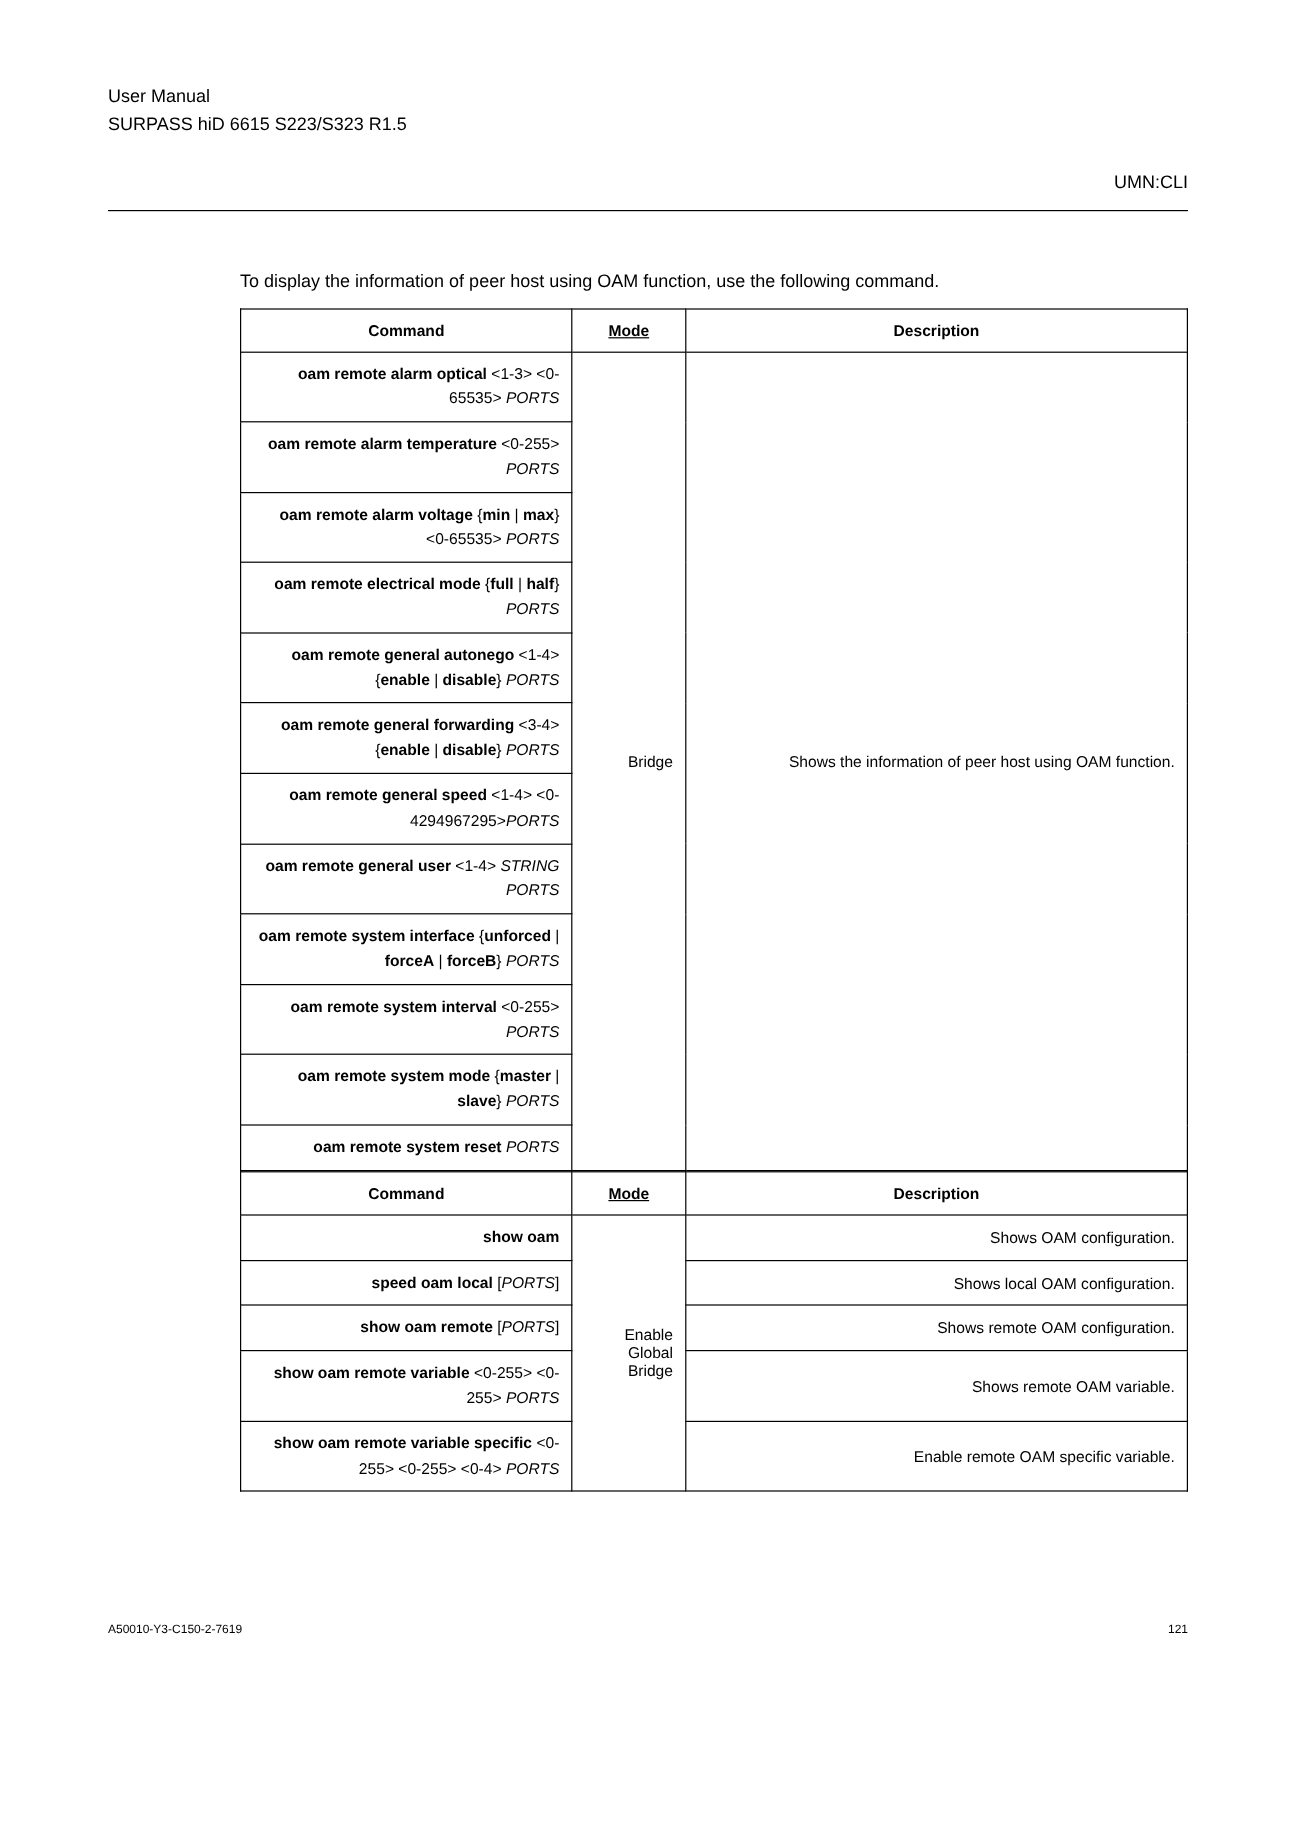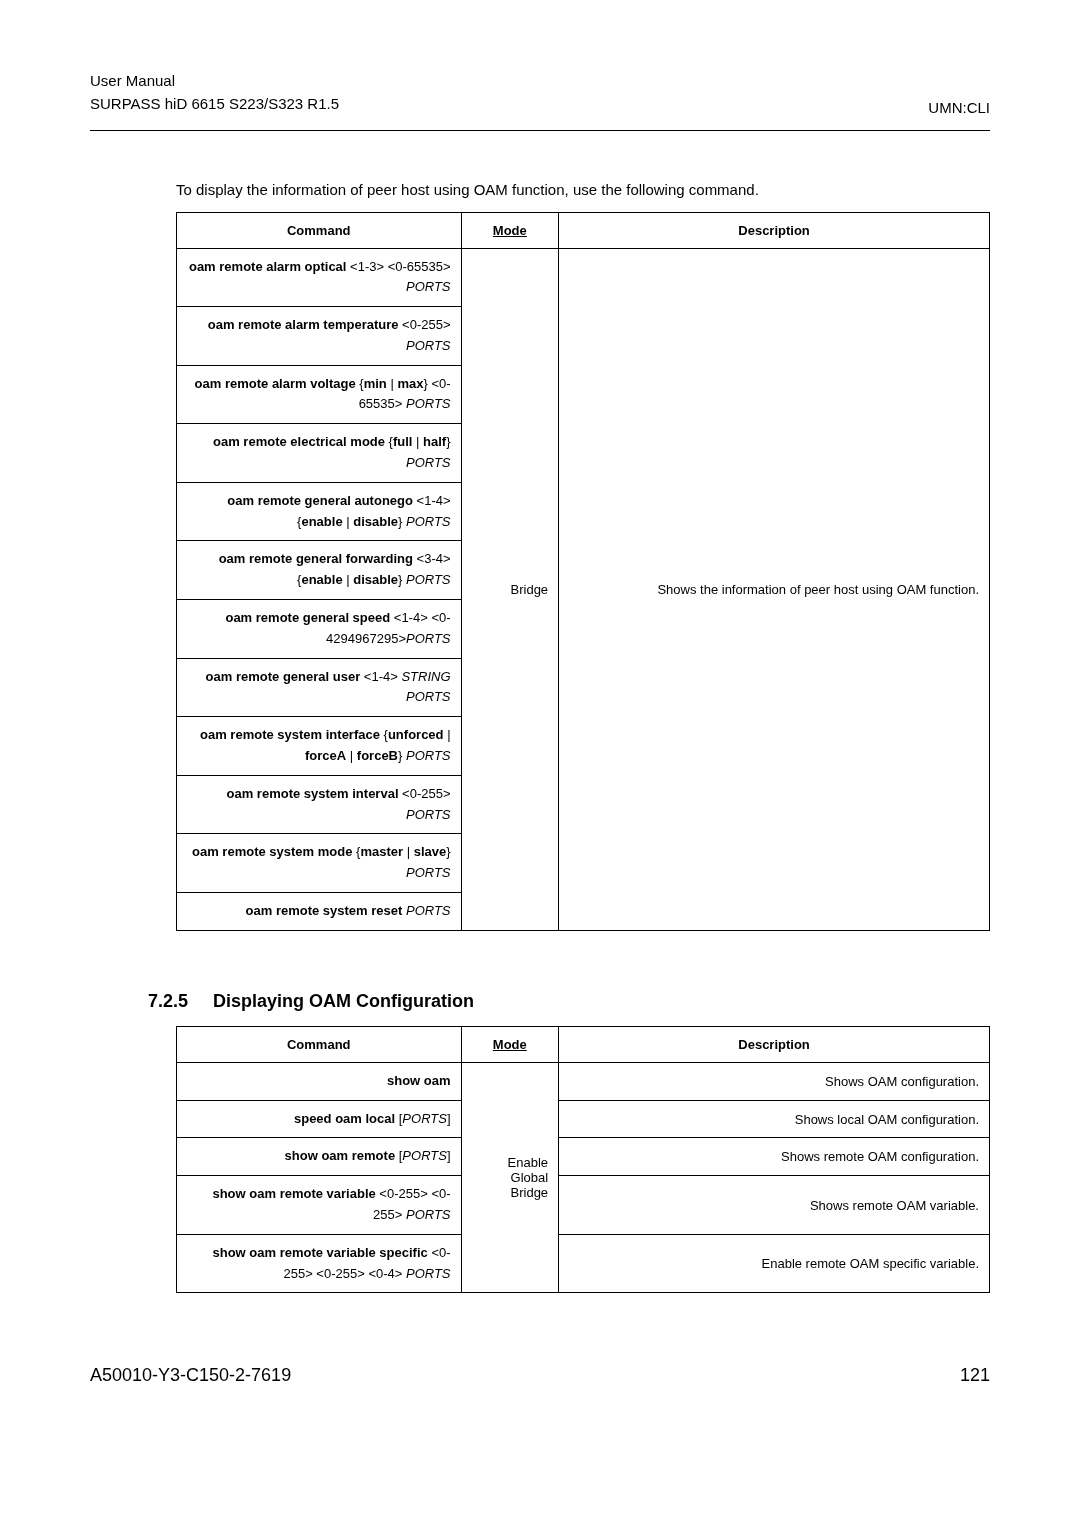--- a/index.html
+++ b/index.html
@@ -11,35 +11,36 @@
     width: 1080px;
   }
   .page {
     padding: 70px 90px 40px 90px;
   }
   .header-row {
     display: flex;
     justify-content: space-between;
     font-size: 15px;
     line-height: 1.5;
+    flex-direction: column;
   }
   .header-left {
     text-align: left;
   }
   .header-right {
     text-align: right;
     margin-top: 27px;
   }
   .header-rule {
     border: none;
     border-top: 1.5px solid #000;
     margin: 10px 0 50px 0;
   }
   .body-indent {
-    margin-left: 86px;
+    margin-left: 110px;
   }
   .intro-text {
     font-size: 15px;
     margin-bottom: 14px;
   }
   table.cmd {
     border-collapse: collapse;
     width: 100%;
     font-size: 13px;
   }
@@ -73,22 +74,22 @@
     font-weight: bold;
   }
   .cmd-cell {
     line-height: 1.6;
   }
   .cmd-cell b { font-weight: bold; }
   .cmd-cell i { font-style: italic; }
   .footer-row {
     display: flex;
     justify-content: space-between;
-    font-size: 18px;
-    margin-top: 72px;
+    font-size: 10px;
+    margin-top: 110px;
   }
 </style>
 </head>
 <body>
 
 <div class="page">
 
   <div class="header-row">
     <div class="header-left">
       <div>User Manual</div>
@@ -145,24 +146,20 @@
         <tr>
             <td class="cmd-cell"><b>oam remote system mode</b> {<b>master</b> | <b>slave</b>} <i>PORTS</i></td>
           </tr>
         <tr>
             <td class="cmd-cell"><b>oam remote system reset</b> <i>PORTS</i></td>
           </tr>
       </tbody>
     </table>
   </div>
 
-  <div class="section-row">
-    <div class="section-num">7.2.5</div>
-    <div class="section-title">Displaying OAM Configuration</div>
-  </div>
 
   <div class="body-indent">
 
     <table class="cmd">
       <thead>
         <tr>
           <th class="col-cmd">Command</th>
           <th class="col-mode">Mode</th>
           <th class="col-desc">Description</th>
         </tr>

